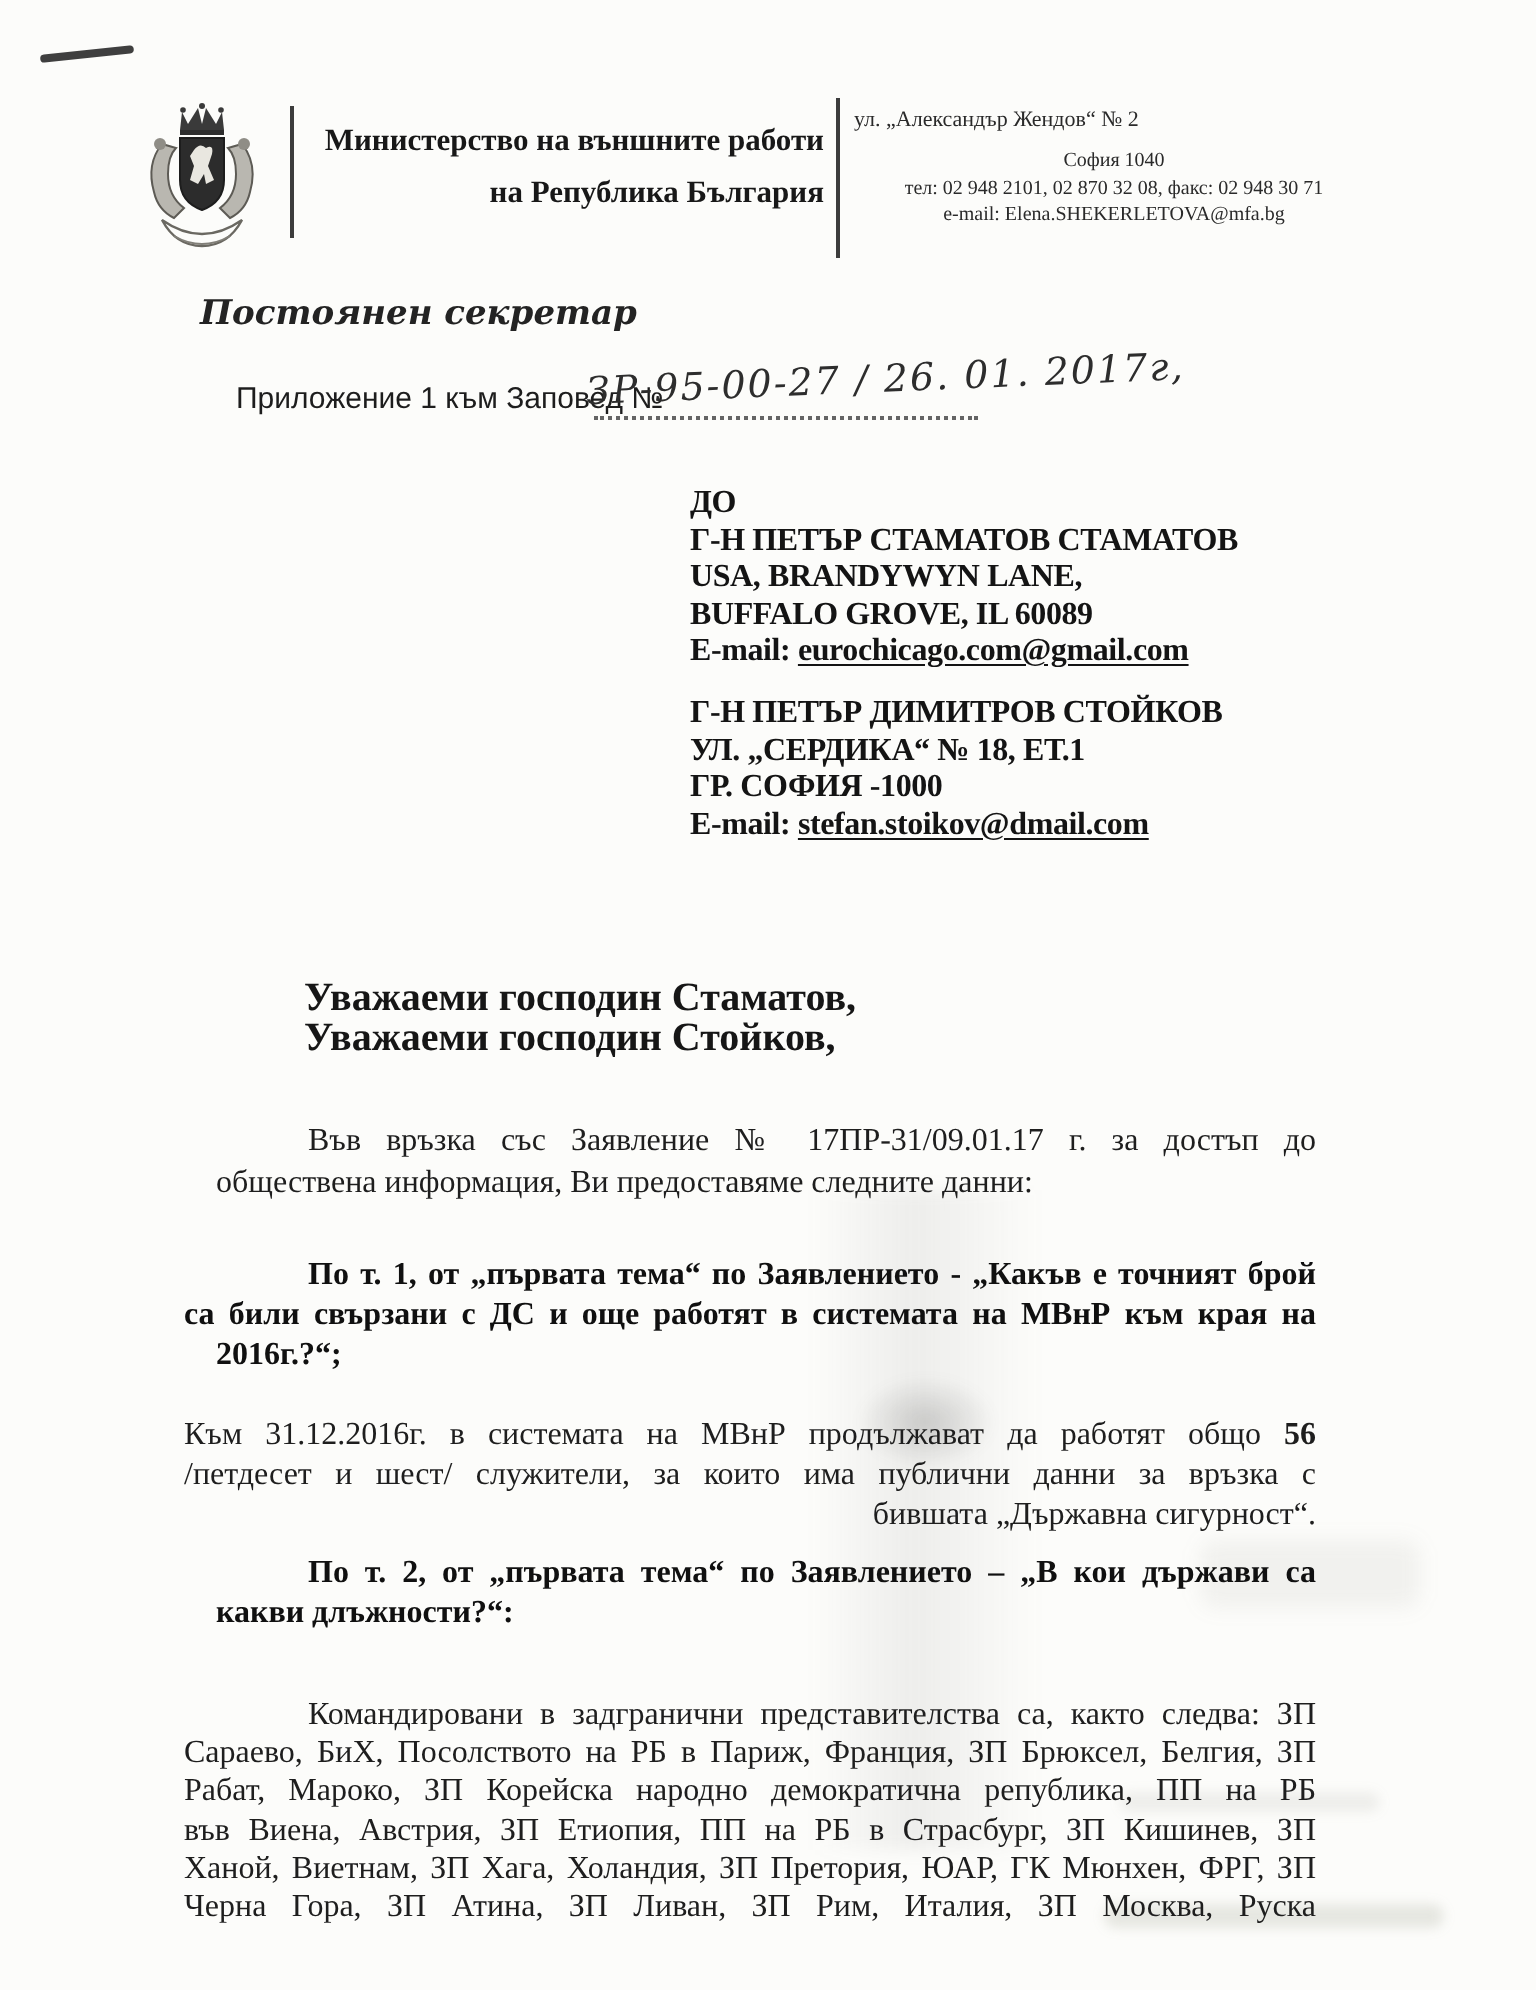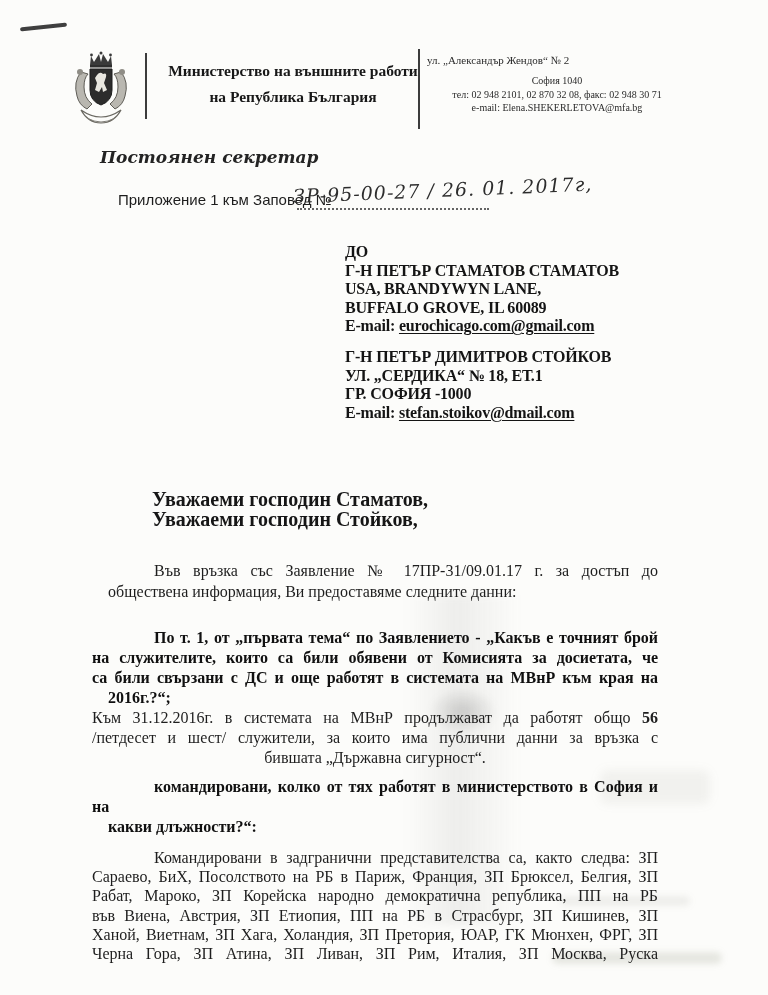--- a/index.html
+++ b/index.html
@@ -20,22 +20,22 @@
     background:rgba(120,125,100,0.16);filter:blur(3px);border-radius:6px;}
   .ghost-2{position:absolute;left:560px;top:896px;width:130px;height:10px;
     background:rgba(120,120,110,0.10);filter:blur(3px);border-radius:5px;}
   .ghost-3{position:absolute;left:600px;top:770px;width:110px;height:34px;
     background:rgba(115,115,105,0.08);filter:blur(5px);border-radius:8px;}
 
   
   .crest{position:absolute;left:68px;top:48px;width:66px;height:82px;}
   .vline-left{position:absolute;left:145px;top:53px;width:1.5px;height:66px;background:#3c3c3c;}
   .vline-right{position:absolute;left:418px;top:49px;width:1.5px;height:80px;background:#3c3c3c;}
-  .ministry{position:absolute;left:150px;top:58px;width:262px;text-align:center;
-    font-weight:bold;font-size:15.5px;line-height:26px;color:#181818;margin-left:12px;}
+  .ministry{position:absolute;left:150px;top:58px;width:262px;text-align:right;
+    font-weight:bold;font-size:15.5px;line-height:26px;color:#181818;}
   .contact{position:absolute;left:427px;top:53px;width:260px;color:#2a2a2a;}
   .contact .c1{font-size:11px;line-height:14px;margin-bottom:7px;}
   .contact .c2{font-size:10px;line-height:13.5px;text-align:center;}
 
   
   .perm-sec{position:absolute;left:100px;top:147px;
     font-family:"DejaVu Serif", serif;font-style:italic;font-weight:600;
     font-size:17px;color:#232323;}
   .annex{position:absolute;left:118px;top:191px;
     font-family:"Liberation Sans", sans-serif;font-size:15px;color:#1d1d1d;}
@@ -60,21 +60,21 @@
   .block{position:absolute;left:92px;width:566px;font-size:16px;color:#1e1e1e;}
   .jlines > div{text-align:justify;text-align-last:justify;}
   .jlines.if > div:first-child{text-indent:62px;}
   .jlines.ll > div:last-child{text-align-last:left;margin-left:16px;}
   .intro{top:560px;line-height:21px;}
   .sec-heading{font-weight:bold;color:#101010;}
   .sec-heading > div{text-decoration-thickness:1.5px;text-underline-offset:3px;}
   .s1h{top:628px;line-height:20px;}
   .s1b{top:708px;line-height:20px;}
   .s1b .jl{text-align:justify;text-align-last:justify;}
-  .s1b .jl-last{text-align:center;}
+  .s1b .jl-last{text-align:right;}
   .s2h{top:777px;line-height:20px;}
   .s2b{top:848px;line-height:19.2px;}
 </style>
 </head>
 <body>
 
 <div class="page">
 
   <div class="pen-mark"></div>
   <div class="smudge-band"></div>
@@ -146,33 +146,32 @@
     <div>Уважаеми господин Стойков,</div>
   </div>
 
   <div class="block intro jlines if ll">
       <div>Във връзка със Заявление № 17ПР-31/09.01.17 г. за достъп до</div>
       <div>обществена информация, Ви предоставяме следните данни:</div>
     </div>
 
   <div class="block s1h sec-heading jlines if ll">
       <div>По т. 1, от „първата тема“  по Заявлението - „Какъв е точният брой</div>
-      <div>на служителите, които са били обявени от Комисията за досиетата, че</div>
       <div>са били свързани с ДС и още работят в системата на МВнР към края на</div>
       <div>2016г.?“;</div>
     </div>
 
   <div class="block s1b">
     <div class="jl"><span>Към 31.12.2016г. в системата на МВнР продължават да работят общо</span> <b>56</b></div>
     <div class="jl">/петдесет и шест/ служители, за които има публични данни за връзка с</div>
     <div class="jl-last">бившата „Държавна сигурност“.</div>
   </div>
 
   <div class="block s2h sec-heading jlines if ll">
-      <div>командировани, колко от тях работят в министерството в София и на</div>
+      <div>По т. 2, от „първата тема“ по Заявлението – „В кои държави са</div>
       <div>какви длъжности?“:</div>
     </div>
 
   <div class="block s2b jlines if">
       <div>Командировани в задгранични представителства са, както следва: ЗП</div>
       <div>Сараево, БиХ, Посолството на РБ в Париж, Франция, ЗП Брюксел, Белгия, ЗП</div>
       <div>Рабат, Мароко, ЗП Корейска народно демократична република, ПП на РБ</div>
       <div>във Виена, Австрия, ЗП Етиопия, ПП на РБ в Страсбург, ЗП Кишинев, ЗП</div>
       <div>Ханой, Виетнам, ЗП Хага, Холандия, ЗП Претория, ЮАР, ГК Мюнхен, ФРГ, ЗП</div>
       <div>Черна Гора, ЗП Атина, ЗП Ливан, ЗП Рим, Италия, ЗП Москва, Руска</div>

